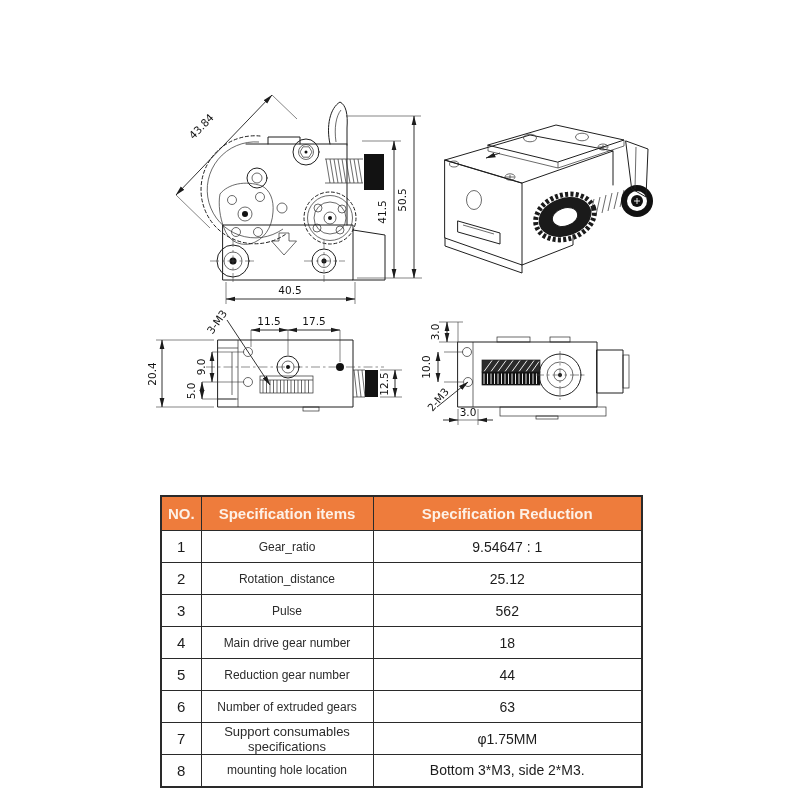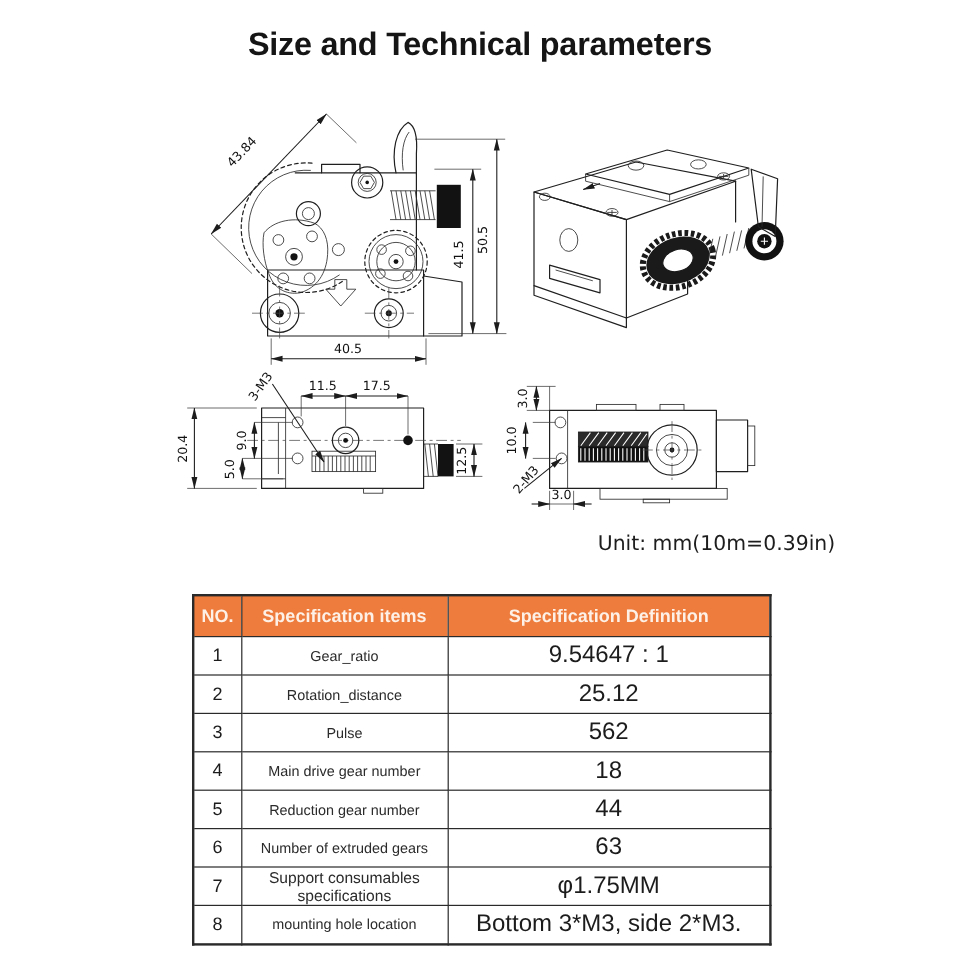--- a/index.html
+++ b/index.html
@@ -23,29 +23,28 @@
   .dk{fill:#121212;stroke:none;}
   .wht{stroke:#fff;stroke-width:.9;fill:none;}
   .spec-table{position:absolute;left:160px;top:495px;width:481px;border-collapse:collapse;
       table-layout:fixed;background:#fff;border:2px solid #2a2a2a;}
   .spec-table th,.spec-table td{border:1.4px solid #2a2a2a;text-align:center;
       vertical-align:middle;padding:0 2px;overflow:hidden;}
   .spec-table thead th{background:#EE7C3C;color:#FDF1E7;font-size:15px;font-weight:700;height:33px;}
   .spec-table tbody tr{height:32px;}
   td.c-no{font-size:15px;color:#1c1c1c;}
   td.c-item{font-size:12px;color:#2b2b2b;}
-  td.c-val{font-size:20px;color:#1c1c1c;}
+  td.c-val{font-size:14px;color:#1c1c1c;}
   tr.small-item td.c-item{font-size:13px;}
 </style>
 </head>
 <body>
 
 <div class="page">
 
-  <div class="title">Size and Technical parameters</div>
 
   <svg id="front-view" width="280" height="228" viewBox="0 0 280 228">
     <defs>
       <marker id="arr" viewBox="0 0 12 8" refX="11.5" refY="4" markerWidth="11" markerHeight="8" orient="auto-start-reverse">
           <path d="M0,1 L12,4 L0,7 z" fill="#1c1c1c"></path>
         </marker>
     </defs>
 
     <g>
       <path class="ln" d="M96,62 H197"></path>
@@ -256,33 +255,32 @@
       <text class="dt" x="28" y="99" text-anchor="middle" transform="rotate(-50 28 99)">2-M3</text>
 
       <path class="ext" d="M45,106 V122 M65,106 V122"></path>
       <path class="dim" d="M30,117 H45" marker-end="url(#arr)"></path>
       <path class="dim" d="M80,117 H65" marker-end="url(#arr)"></path>
       <path class="ext" d="M45,117 H65"></path>
       <text class="dt" x="55" y="113" text-anchor="middle">3.0</text>
     </g>
   </svg>
 
-  <div class="unit-note">Unit: mm(10m=0.39in)</div>
 
   <table class="spec-table">
     <colgroup>
         <col style="width:40px">
         <col style="width:172px">
         <col style="width:269px">
       </colgroup>
     <thead>
       <tr>
         <th>NO.</th>
         <th>Specification items</th>
-        <th>Specification Definition</th>
+        <th>Specification Reduction</th>
       </tr>
     </thead>
     <tbody>
       <tr>
         <td class="c-no">1</td>
         <td class="c-item">Gear_ratio</td>
         <td class="c-val">9.54647 : 1</td>
       </tr>
       <tr>
         <td class="c-no">2</td>

